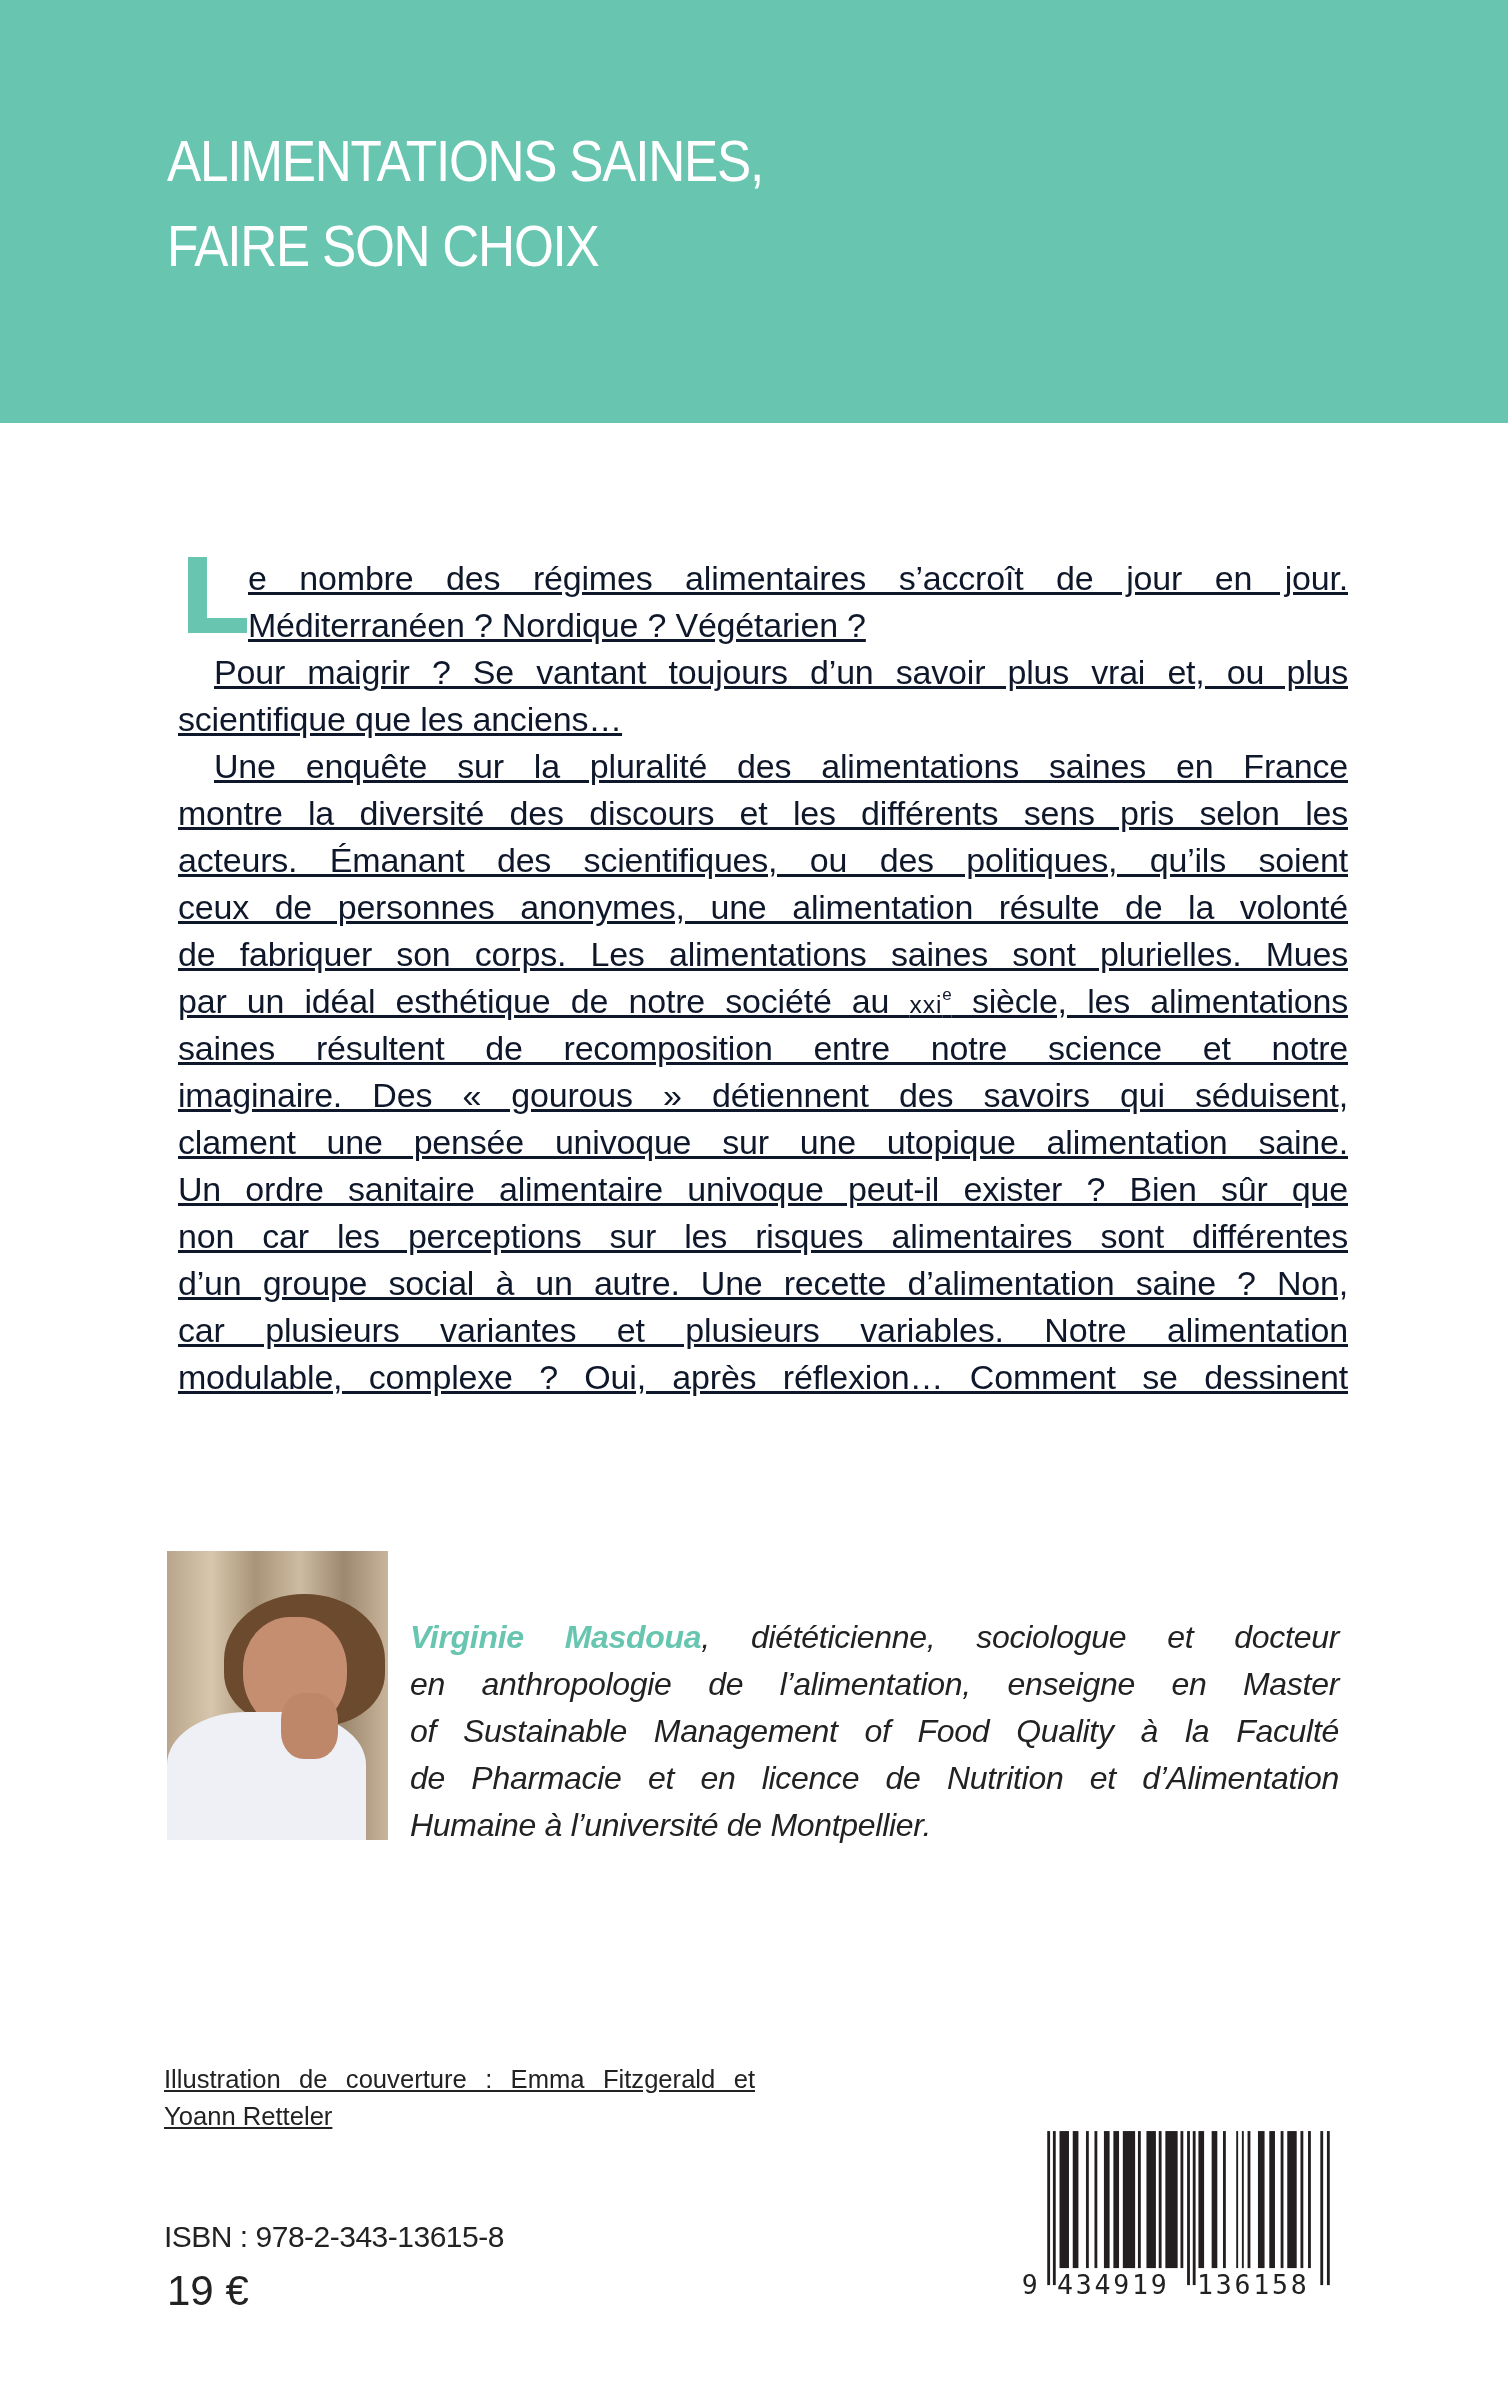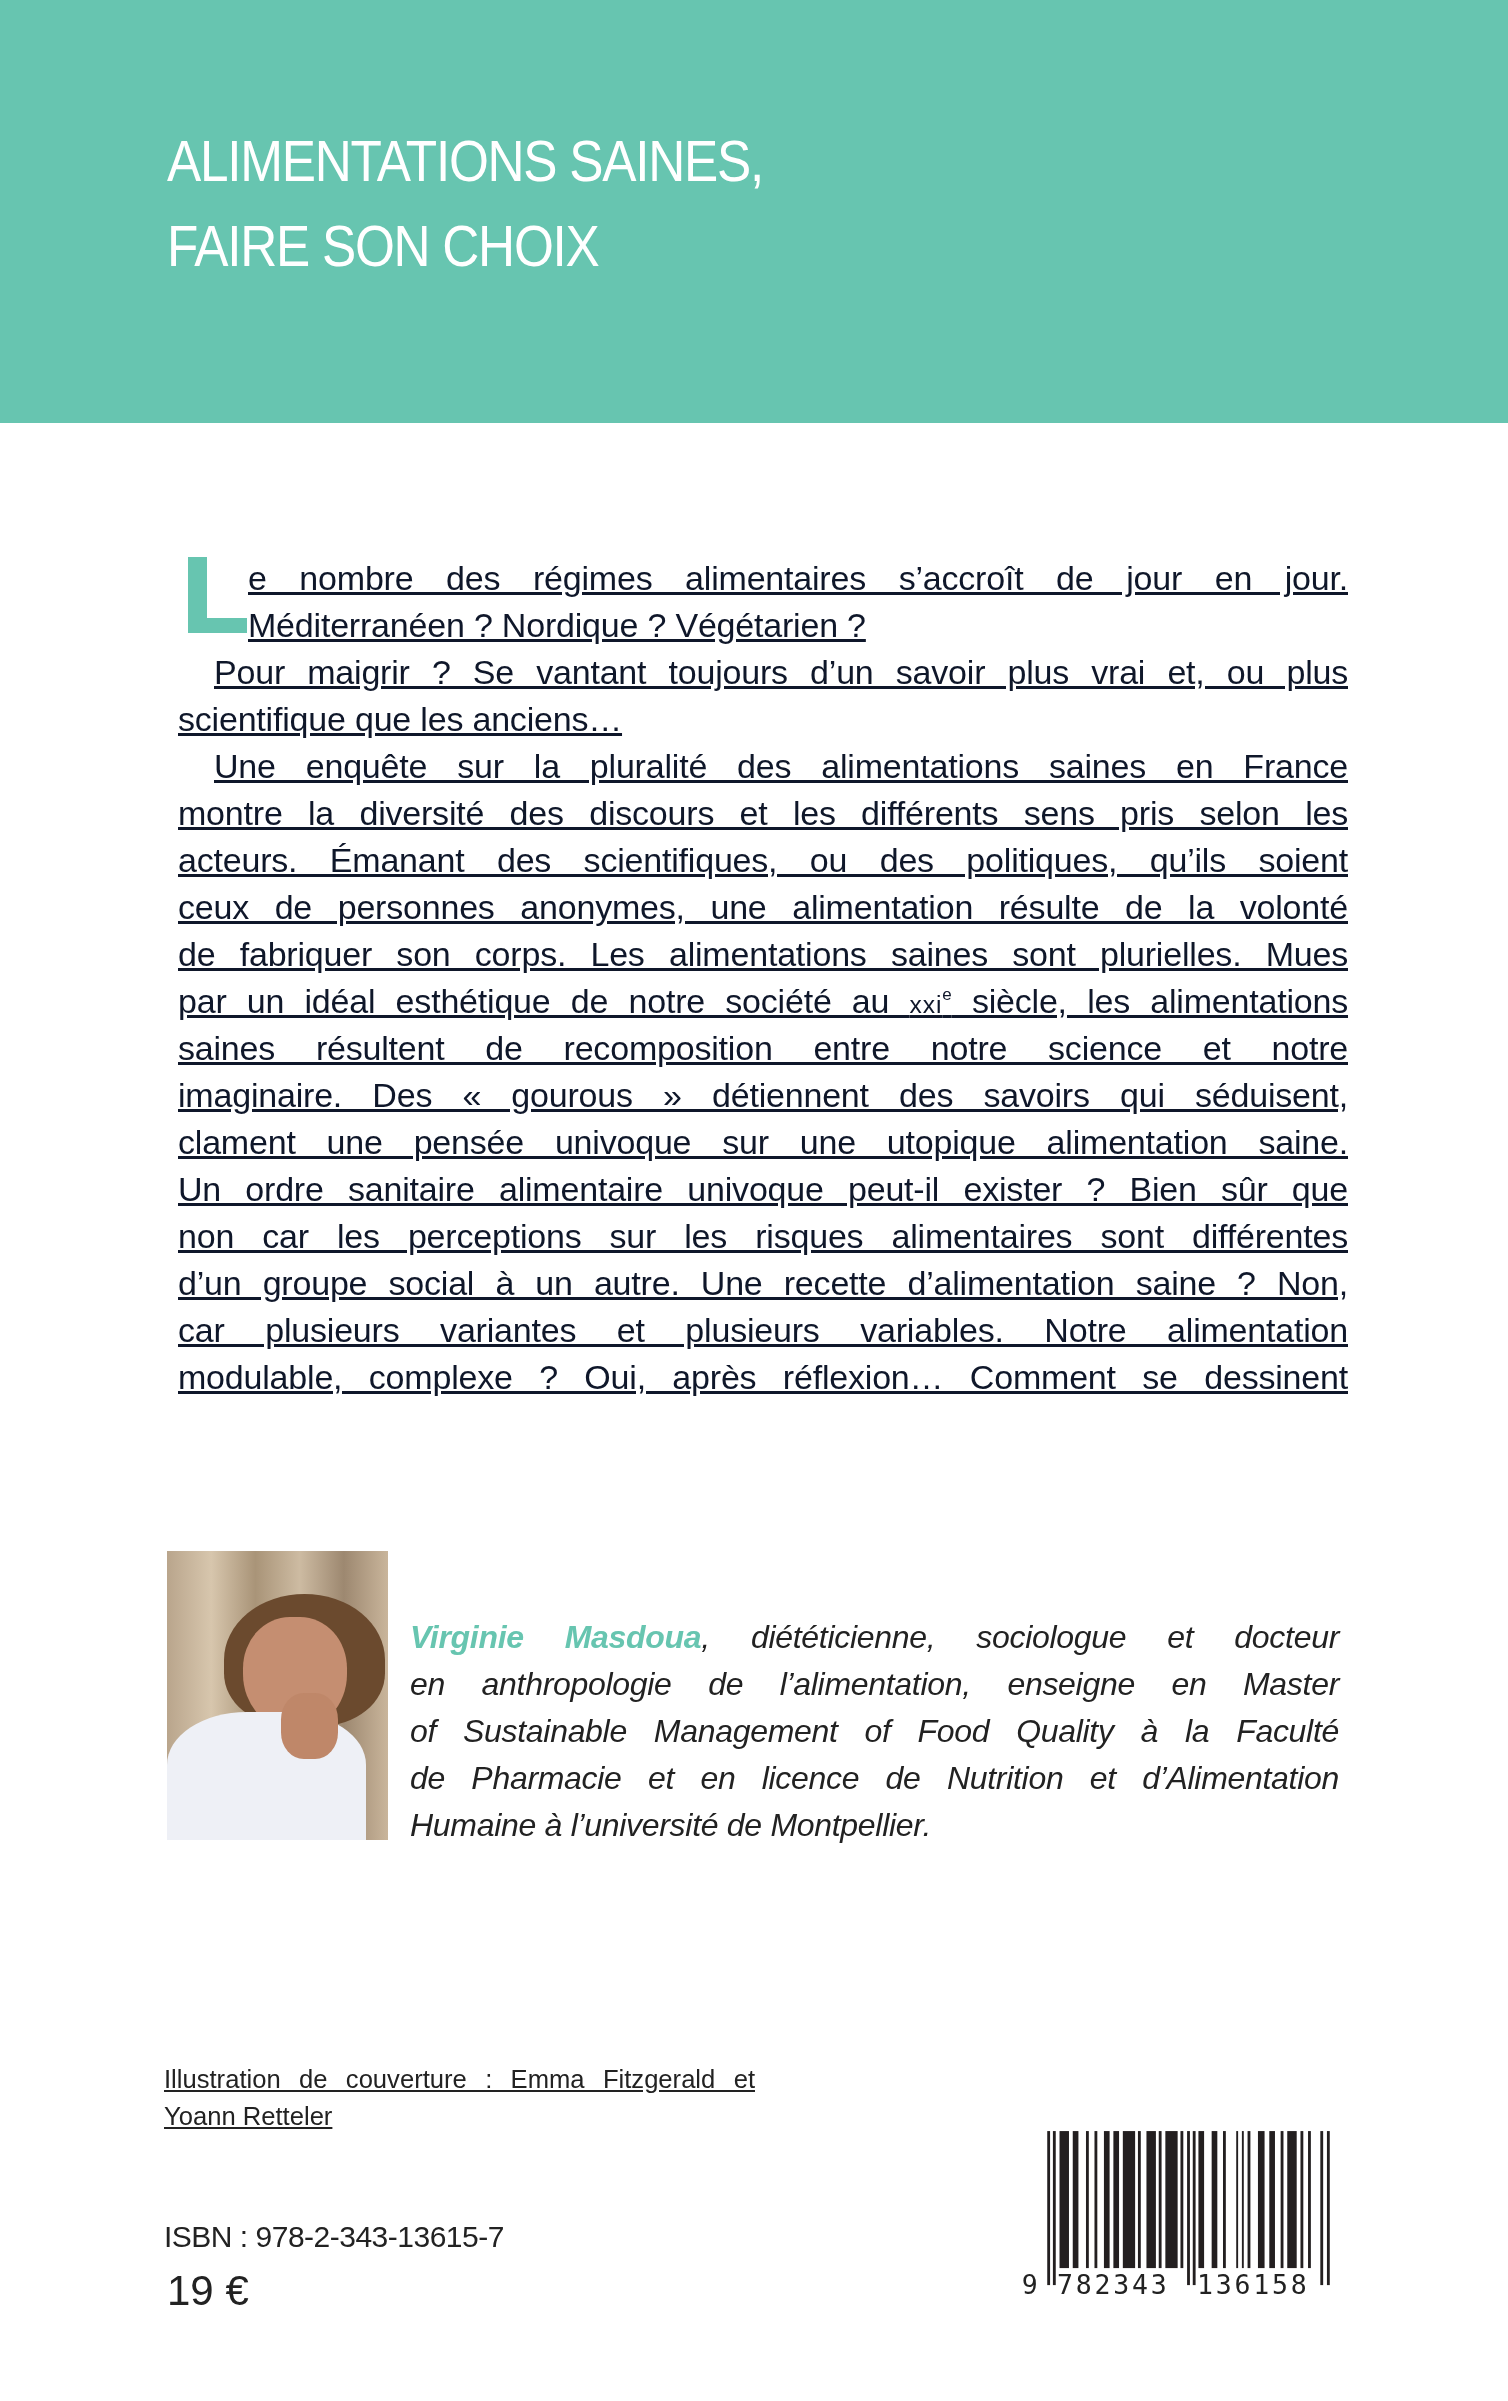--- a/index.html
+++ b/index.html
@@ -93,21 +93,21 @@
   <span class="line">of Sustainable Management of Food Quality à la Faculté</span>
   <span class="line">de Pharmacie et en licence de Nutrition et d’Alimentation</span>
   <span class="line last">Humaine à l’université de Montpellier.</span>
 </div>
 
 <div class="credits">
   <span class="line">Illustration de couverture : Emma Fitzgerald et</span>
   <span class="line last">Yoann Retteler</span>
 </div>
 
-<div class="isbn">ISBN : 978-2-343-13615-7</div>
+<div class="isbn">ISBN : 978-2-343-13615-8</div>
 <div class="price">19 €</div>
 
 <div class="barcode">
   <svg width="326" height="161" viewBox="0 0 345 170">
     <g fill="#231f20">
       <rect x="32" y="2" width="3" height="163"></rect>
       <rect x="38" y="2" width="3" height="163"></rect>
       <rect x="45" y="2" width="10" height="145"></rect>
       <rect x="59" y="2" width="6" height="145"></rect>
       <rect x="73" y="2" width="3" height="145"></rect>
@@ -132,16 +132,16 @@
       <rect x="267" y="2" width="6" height="145"></rect>
       <rect x="279" y="2" width="3" height="145"></rect>
       <rect x="286" y="2" width="10" height="145"></rect>
       <rect x="300" y="2" width="3" height="145"></rect>
       <rect x="308" y="2" width="3" height="145"></rect>
       <rect x="321" y="2" width="3" height="163"></rect>
       <rect x="328" y="2" width="3" height="163"></rect>
     </g>
   </svg>
   <span class="bc-digits" style="left:4.7px;">9</span>
-  <span class="bc-digits" style="left:40px;">782343</span>
+  <span class="bc-digits" style="left:40px;">434919</span>
   <span class="bc-digits" style="left:180px;">136158</span>
 </div>
 
 
 </body></html>

